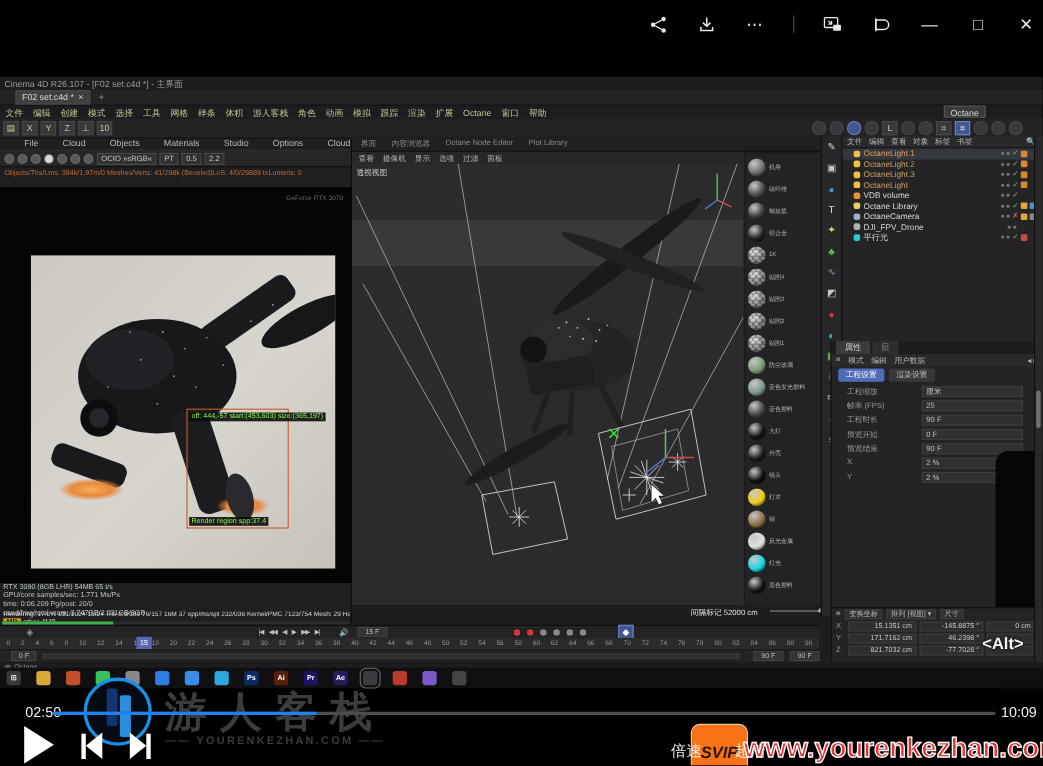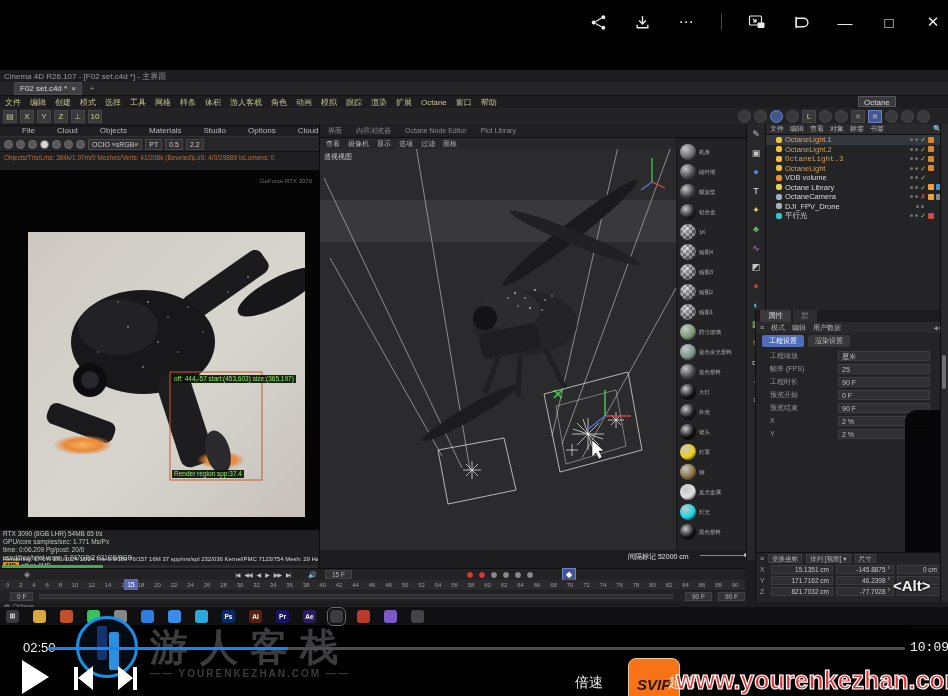--- a/index.html
+++ b/index.html
@@ -134,21 +134,21 @@
   .wm-text{left:150px;top:622px;font-size:38px;font-weight:bold;color:#3c3c3e;letter-spacing:12px;}
   .wm-sub{left:150px;top:668px;font-size:10px;color:#3c3c3e;letter-spacing:2px;font-weight:bold;}
   .pb-time{top:640px;color:#f0f0f0;font-size:13px;}
   .pb-track{left:48px;top:647px;width:857px;height:3px;background:#4d4d4f;border-radius:2px;}
   .pb-fill{height:3px;background:#1e82f0;border-radius:2px;}
   .play-tri{left:22px;top:660px;width:0;height:0;border-style:solid;border-width:17px 0 17px 27px;border-color:transparent transparent transparent #fff;}
   .skip{top:666px;display:flex;align-items:center;}
   .skip .bar{width:4px;height:23px;background:#fff;}
   .skip .tri{width:0;height:0;border-style:solid;}
   .svip{left:628px;top:658px;background:#f97316;color:#241806;font-size:15px;font-weight:bold;font-style:italic;padding:17px 8px;border-radius:8px;border:1px solid #e6cda0;}
-  .speed{left:575px;top:674px;color:#ececec;font-size:14px;}
+  .speed{left:610px;top:674px;color:#ececec;font-size:14px;}
   .quality{left:668px;top:674px;color:#ececec;font-size:14px;}
   .red-wm{left:676px;top:666px;font-size:25px;font-weight:bold;color:#e3302e;
     -webkit-text-stroke:1.2px #ffffff;white-space:nowrap;letter-spacing:0px;}
 </style>
 </head>
 <body>
 
 <div class="screen">
 
   <div class="abs titlebar">
@@ -560,21 +560,21 @@
           <div class="om-right">
             <div class="om-dot"></div>
             <div class="om-dot"></div>
             <span class="om-mark" style="color: rgb(140, 192, 99);">✓</span>
             <div class="om-tag" style="background: rgb(216, 134, 47);"></div>
             <div class="om-tag"></div>
           </div>
         </div>
         <div class="om-row">
           <div class="om-ic" style="background: rgb(240, 192, 64);"></div>
-          <span style="color: rgb(202, 160, 94); font-family: Liberation Mono, monospace;">OctaneLight.3</span>
+          <span style="color: rgb(202, 160, 94);">OctaneLight.3</span>
           <div class="om-right">
             <div class="om-dot"></div>
             <div class="om-dot"></div>
             <span class="om-mark" style="color: rgb(140, 192, 99);">✓</span>
             <div class="om-tag" style="background: rgb(216, 134, 47);"></div>
             <div class="om-tag"></div>
           </div>
         </div>
         <div class="om-row">
           <div class="om-ic" style="background: rgb(240, 192, 64);"></div>
@@ -828,21 +828,21 @@
   <div class="abs wm-logo"></div>
   <div class="abs wm-bar1"></div>
   <div class="abs wm-bar2"></div>
   <div class="abs wm-text">游人客栈</div>
   <div class="abs wm-sub">—— YOURENKEZHAN.COM ——</div>
 
   <div class="abs pb-time" style="left:8px;margin-left:15px;">02:50</div>
   <div class="abs pb-track">
     <div class="pb-fill" id="pb-fill" style="width: 28%; background: rgb(30, 130, 240);"></div>
   </div>
-  <div class="abs pb-time" style="left:910px;font-family:Liberation Mono, monospace;">10:09</div>
+  <div class="abs pb-time" style="left:910px;">10:09</div>
 
   <div class="abs play-tri"></div>
   <div class="abs skip" style="left:74px;">
     <div class="bar"></div>
     <div class="tri" style="border-width:12px 15px 12px 0;border-color:transparent #fff transparent transparent;"></div>
   </div>
   <div class="abs skip" style="left:118px;">
     <div class="tri" style="border-width:12px 0 12px 15px;border-color:transparent transparent transparent #fff;"></div>
     <div class="bar"></div>
   </div>

